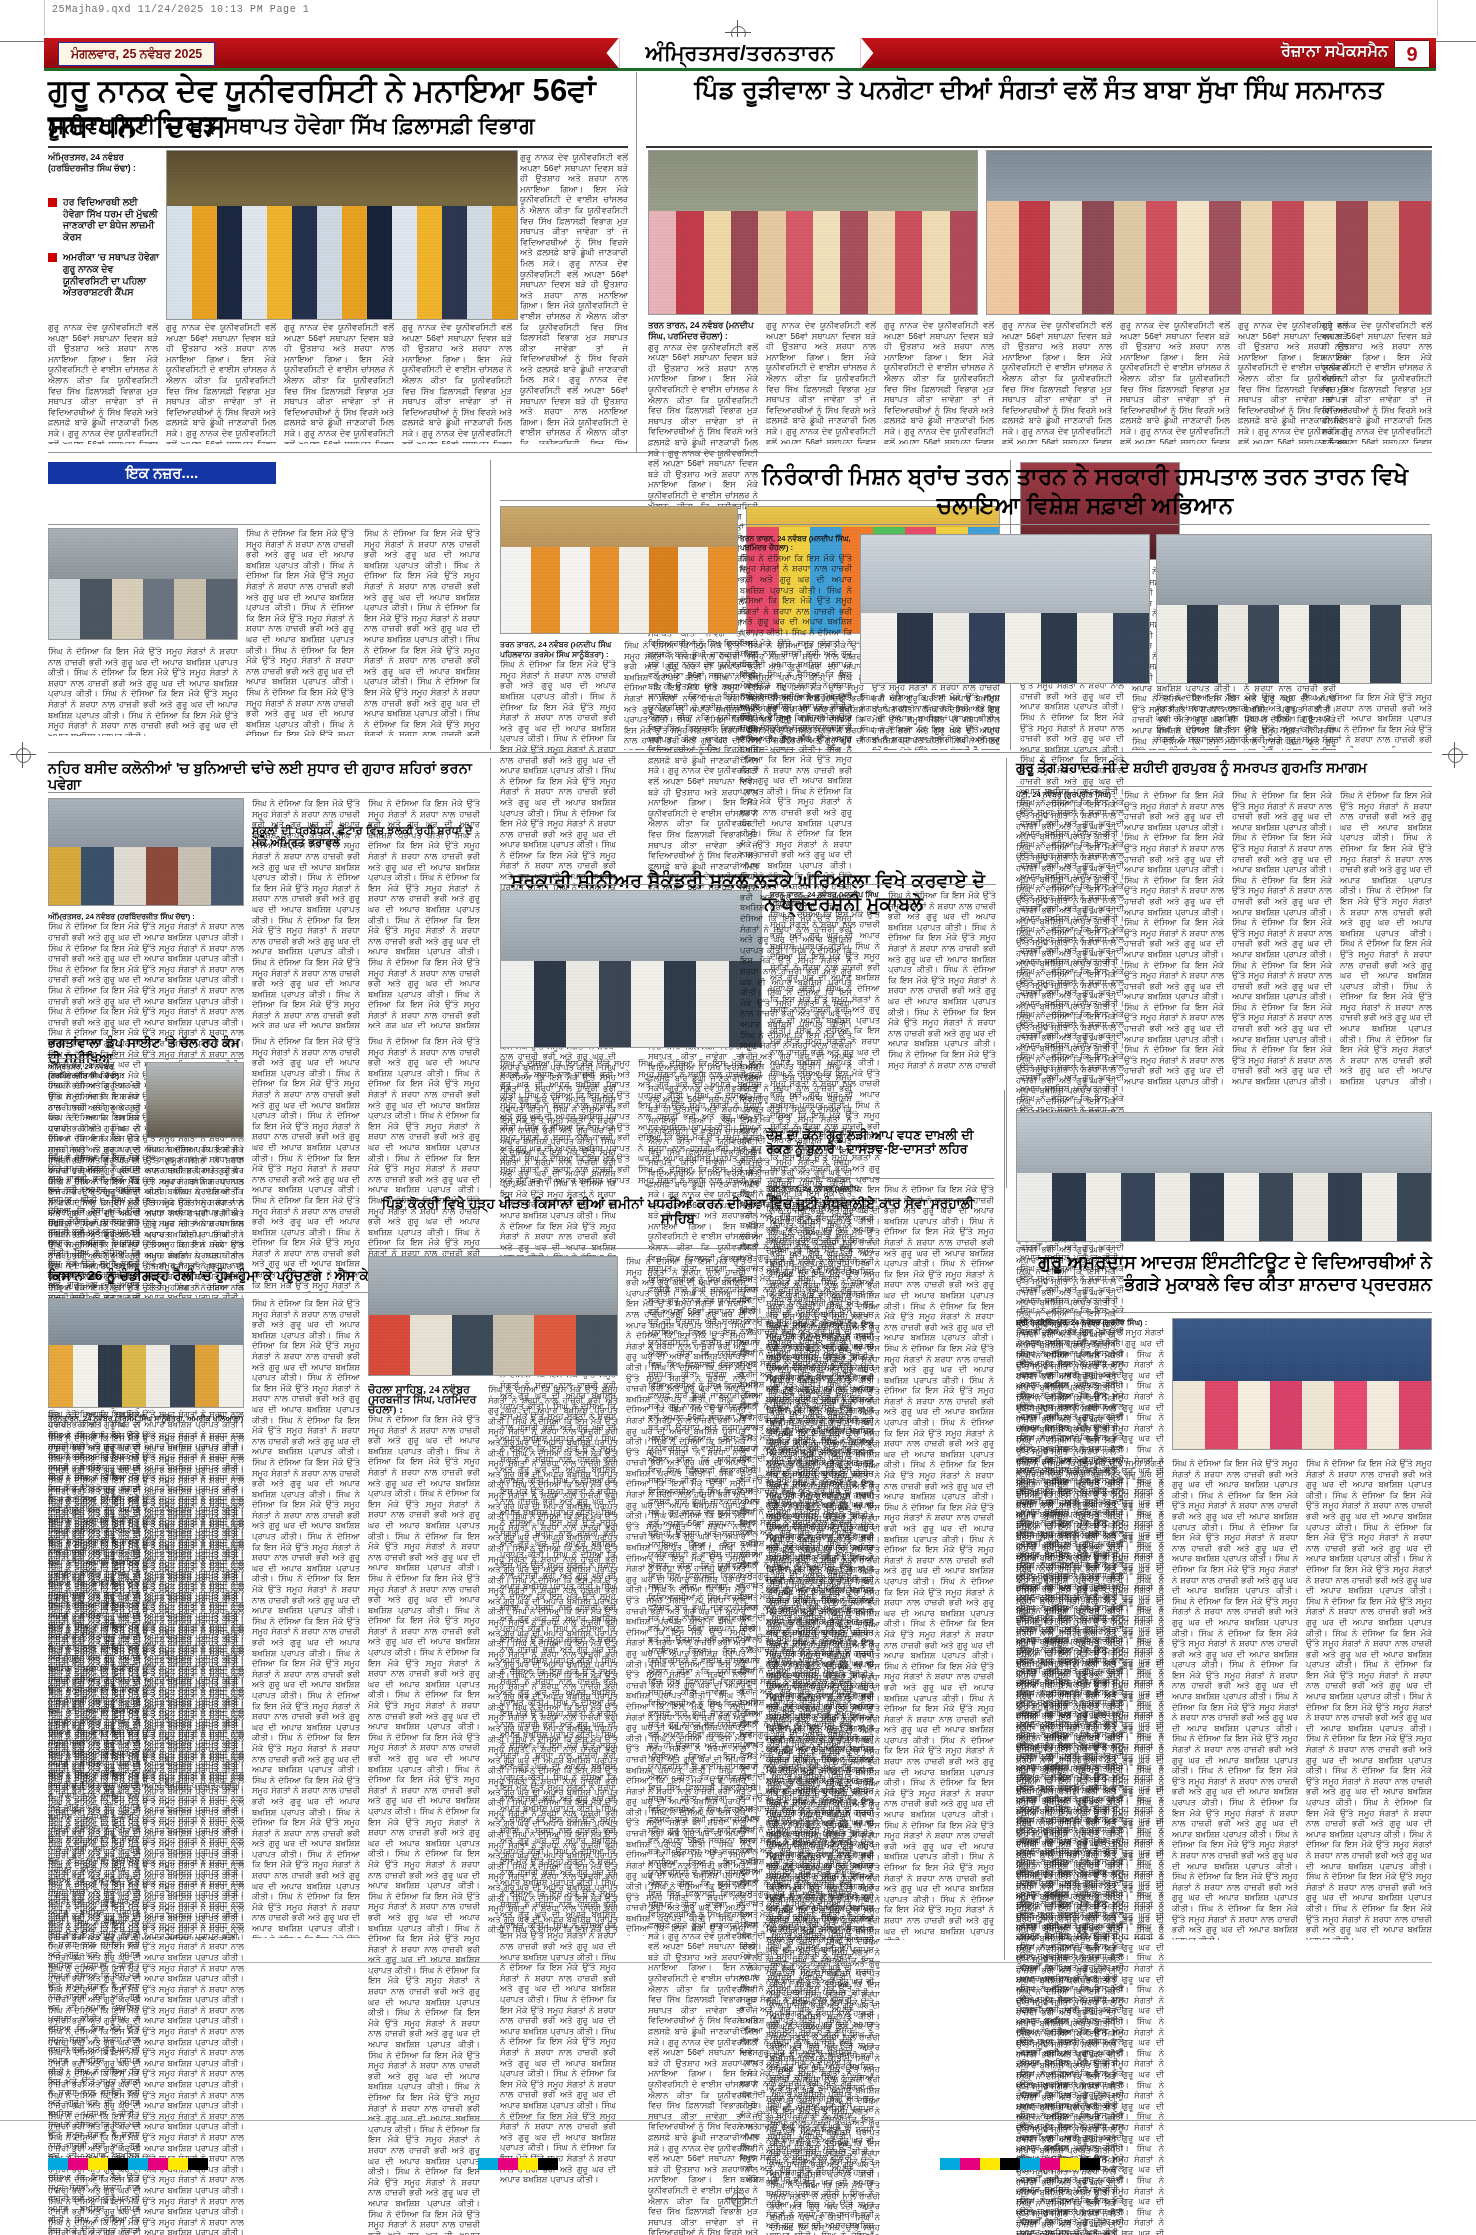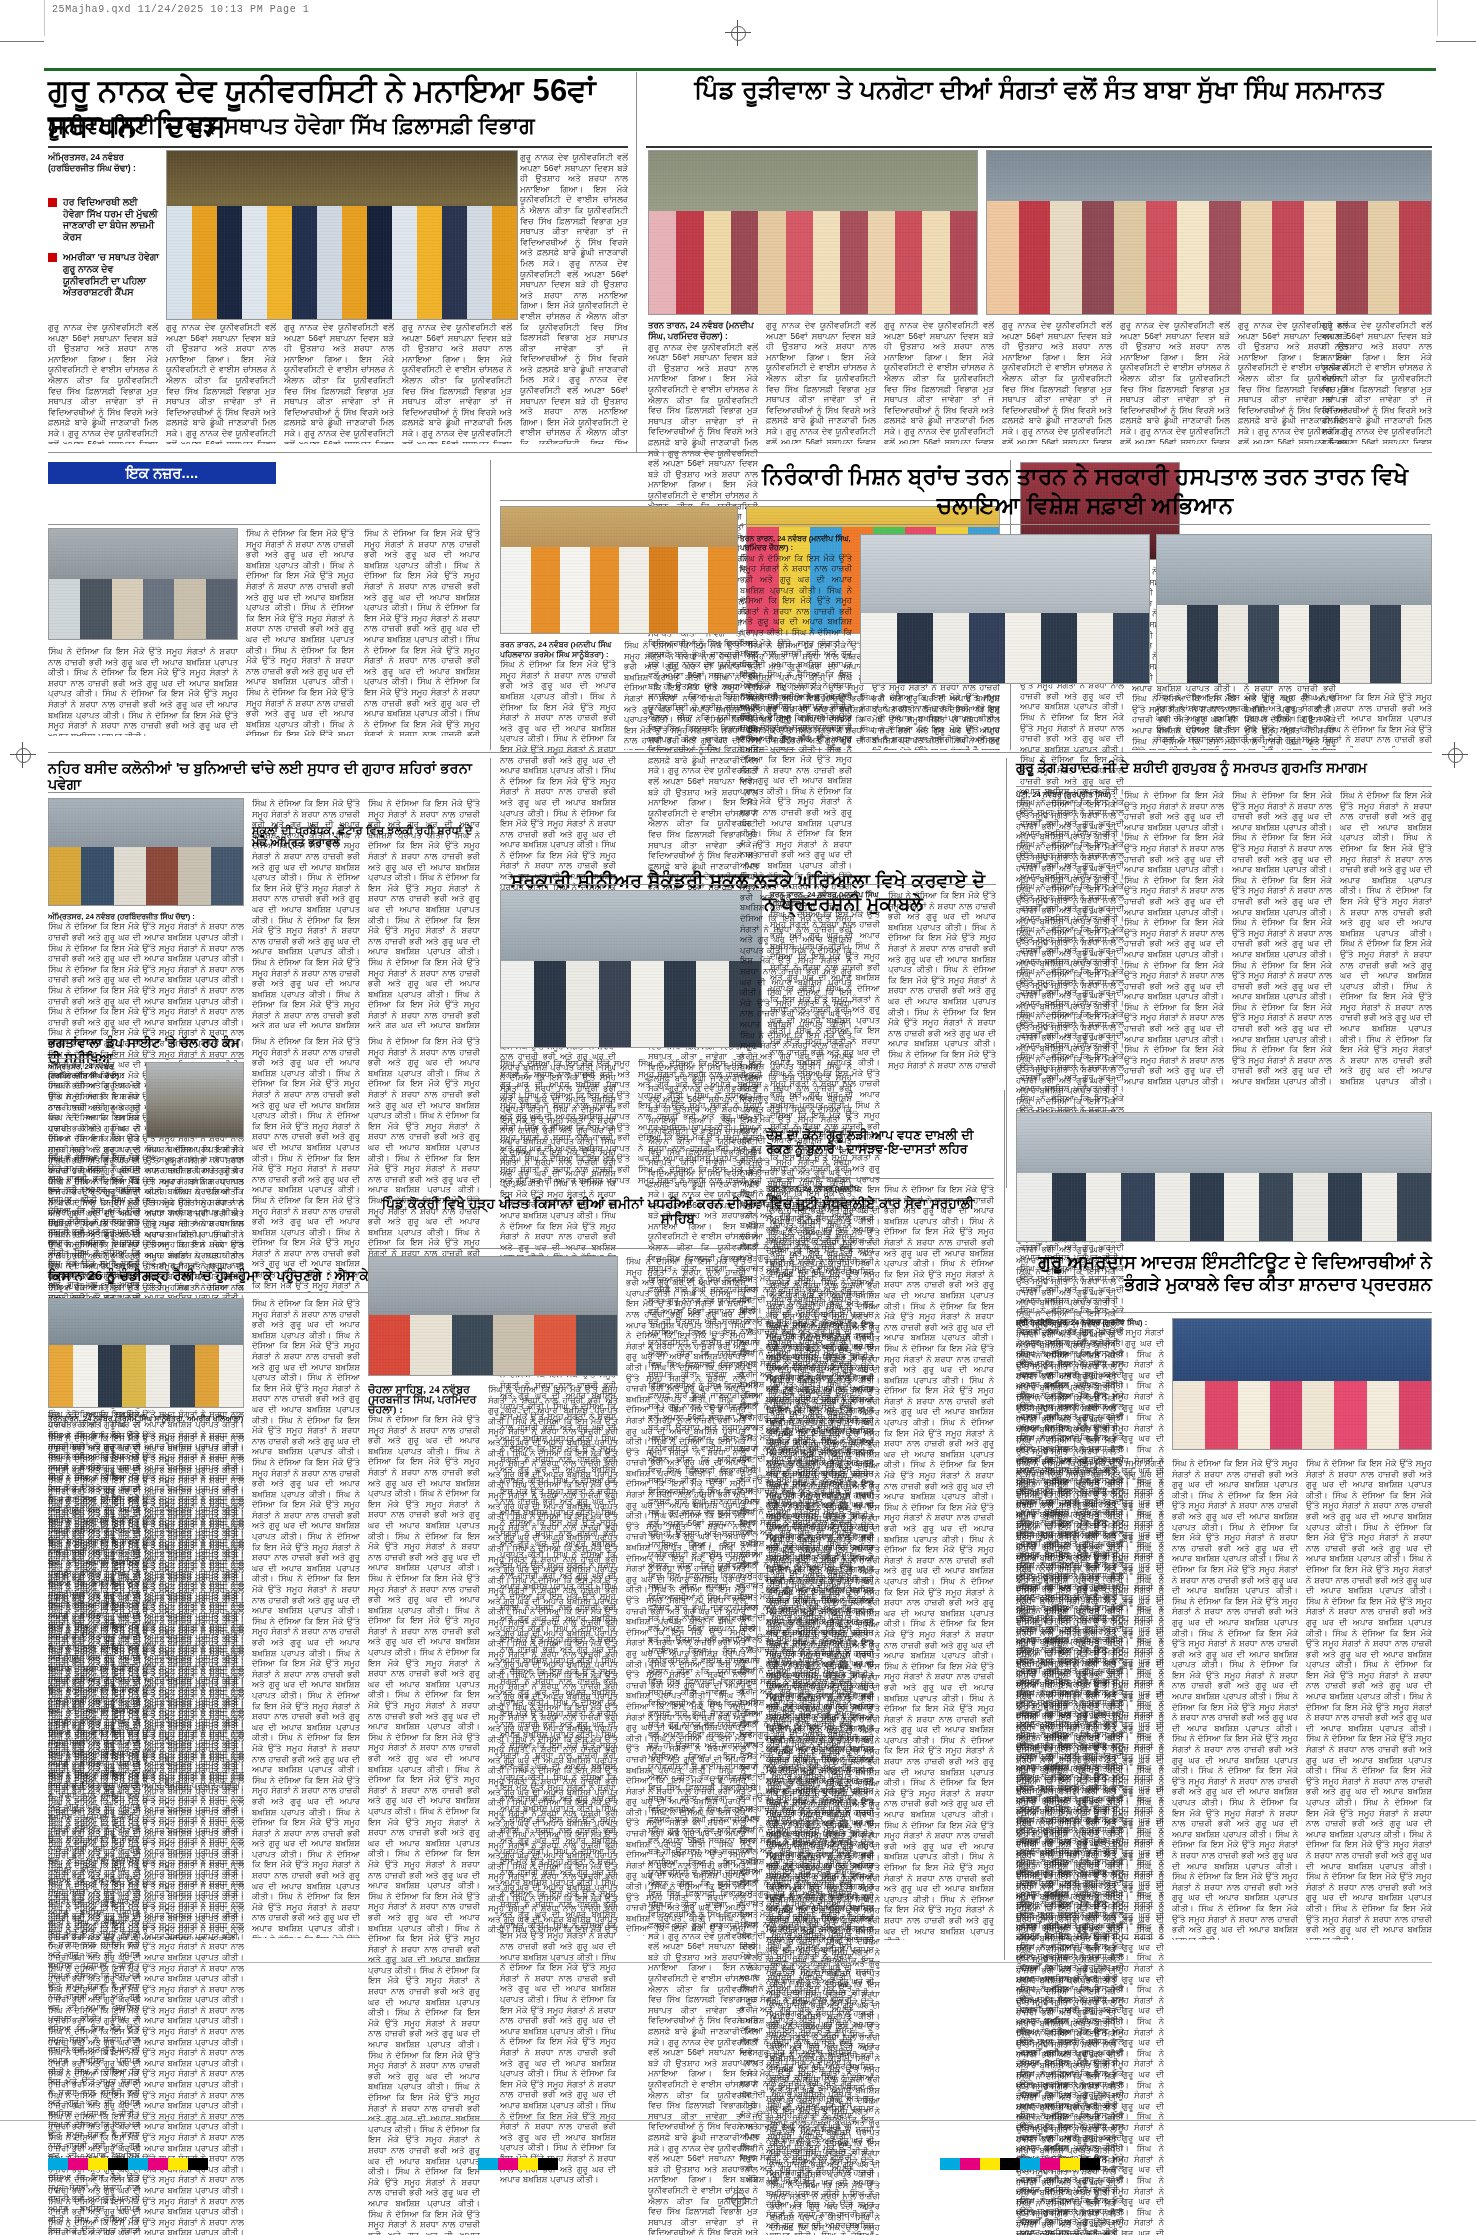--- a/index.html
+++ b/index.html
@@ -91,20 +91,28 @@
   </div>
   <div class="regmark" style="left:10px;top:742px;">
     <div class="regcirc"></div>
   </div>
   <div class="regmark" style="left:1442px;top:742px;">
     <div class="regcirc"></div>
   </div>
   <div class="hair" style="left:0;top:41px;width:44px;height:1px;"></div>
   <div class="hair" style="left:1436px;top:41px;width:40px;height:1px;"></div>
 
+  <div class="masthead">
+    <div class="mh-date">ਮੰਗਲਵਾਰ, 25 ਨਵੰਬਰ 2025</div>
+    <div class="mh-center">
+      <span>ਅੰਮ੍ਰਿਤਸਰ/ਤਰਨਤਾਰਨ</span>
+    </div>
+    <div class="mh-paper">ਰੋਜ਼ਾਨਾ ਸਪੋਕਸਮੈਨ</div>
+    <div class="mh-pageno">9</div>
+  </div>
   <div class="mh-underline"></div>
 
   <div class="box hl h-xl" style="left:48px;top:74px;width:580px;">ਗੁਰੂ ਨਾਨਕ ਦੇਵ ਯੂਨੀਵਰਸਿਟੀ ਨੇ ਮਨਾਇਆ 56ਵਾਂ ਸਥਾਪਨਾ ਦਿਵਸ</div>
   <div class="box hl h-lg" style="left:48px;top:114px;width:580px;font-size:22px;">ਯੂਨੀਵਰਸਿਟੀ 'ਚ ਮੁੜ ਸਥਾਪਤ ਹੋਵੇਗਾ ਸਿੱਖ ਫ਼ਿਲਾਸਫ਼ੀ ਵਿਭਾਗ</div>
   <div class="rule-h2" style="left:48px;top:146px;width:580px;"></div>
 
   <div class="box hl h-lg" style="left:646px;top:74px;width:786px;text-align:center;line-height:1.2;">ਪਿੰਡ ਰੂੜੀਵਾਲਾ ਤੇ ਪਨਗੋਟਾ ਦੀਆਂ ਸੰਗਤਾਂ ਵਲੋਂ ਸੰਤ ਬਾਬਾ ਸੁੱਖਾ ਸਿੰਘ ਸਨਮਾਨਤ</div>
   <div class="rule-h2" style="left:646px;top:146px;width:786px;"></div>
   <div class="rule-v" style="left:636px;top:72px;height:380px;"></div>
 

